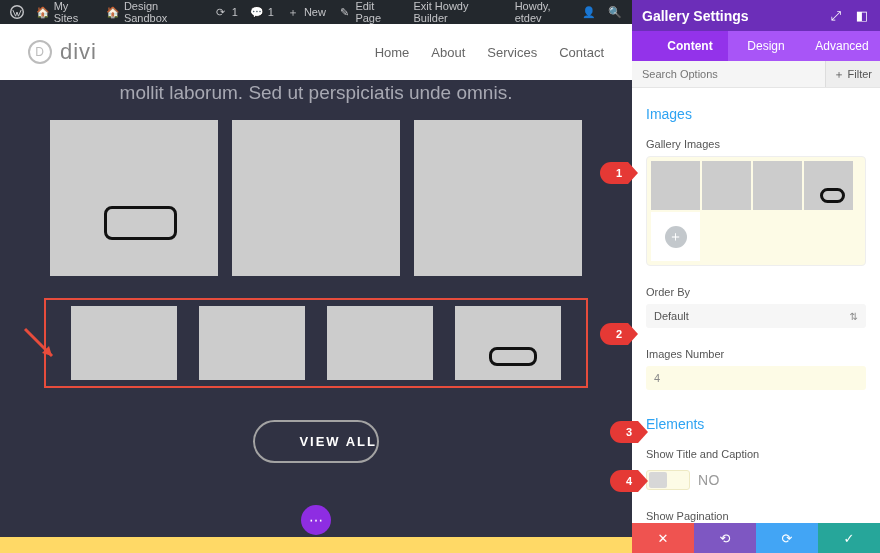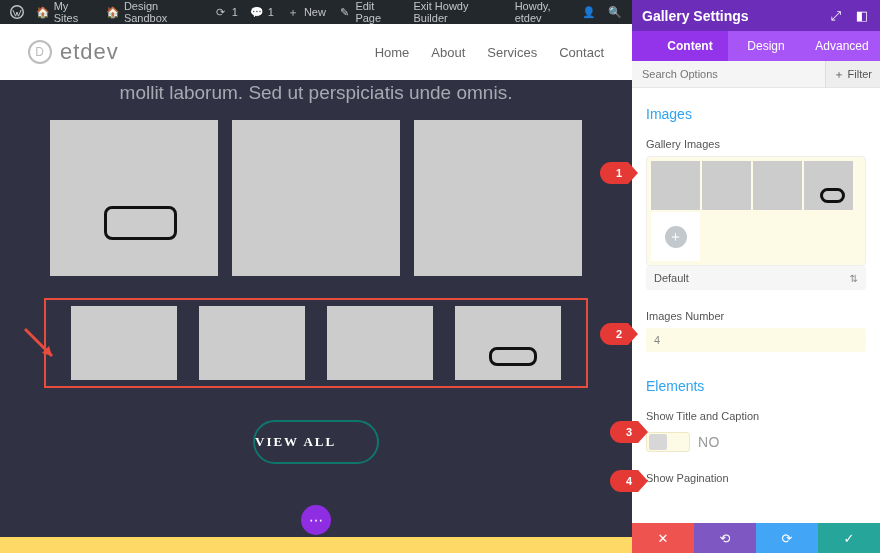--- a/index.html
+++ b/index.html
@@ -22,21 +22,21 @@
 .siteheader nav span { cursor: pointer; }
 
 
 .content { background: #303243; color: #fff; height: calc(553px - 24px - 56px - 16px); padding: 0 44px 20px 44px; overflow: hidden; position: relative; }
 .footer-yellow { height: 16px; background: #ffd966; width: 632px; }
 .content .caption { text-align: center; color: #a7a8b2; font-size: 19px; padding: 2px 0 10px 0; }
 .gallery-main { display: flex; gap: 14px; justify-content: center; margin-top: 6px; }
 .gallery-main .tile { width: 168px; height: 156px; background: #ccc; }
 .thumbs-wrap { border: 2px solid #e74c3c; margin-top: 22px; padding: 6px; display: flex; gap: 22px; justify-content: center; }
 .thumbs-wrap .thumb { width: 106px; height: 74px; background: #ccc; }
-.viewall { margin: 32px auto 0 auto; display: block; width: 126px; text-align: left; padding: 12px 0; border: 2px solid #0f766e; border-radius: 24px; font-size: 13px; letter-spacing: 2px; font-weight: 600; cursor: pointer; color: #fff; background: transparent; font-family: Liberation Serif, serif; }
+.viewall { margin: 32px auto 0 auto; display: block; width: 126px; text-align: right; padding: 12px 0; border: 2px solid #a3a3a3; border-radius: 24px; font-size: 13px; letter-spacing: 2px; font-weight: 600; cursor: pointer; color: #fff; background: transparent; }
 .fab { position: absolute; bottom: 2px; left: 50%; transform: translateX(-50%); width: 30px; height: 30px; background: #8e2de2; border-radius: 50%; display: flex; align-items: center; justify-content: center; color: #fff; font-size: 14px; cursor: pointer; }
 
 
 .red-arrow { position: absolute; left: 22px; top: 246px; width: 40px; height: 40px; }
 
 
 .panel-header { background: #6c2eb9; color: #fff; height: 31px; display: flex; align-items: center; justify-content: space-between; padding: 0 10px; gap: 36px; }
 .panel-header h3 { font-size: 14px; font-weight: 600; }
 .panel-header .tools { display: flex; gap: 10px; }
 .panel-header .tools span { width: 16px; height: 16px; cursor: pointer; display: inline-flex; align-items: center; justify-content: center; font-size: 13px; }
@@ -140,21 +140,21 @@
           </span>
         <span class="ab-item">
             <span class="ico">🔍</span>
           </span>
       </div>
     </div>
 
     <div class="siteheader">
       <div class="logo">
         <span class="circ">D</span>
-        <span>etdev</span>
+        <span>divi</span>
       </div>
       <nav>
         <span>Home</span>
         <span>About</span>
         <span>Services</span>
         <span>Contact</span>
       </nav>
     </div>
 
     <div class="content">
@@ -219,20 +219,21 @@
       <div class="gal-images">
         <div class="gi ph-bag"></div>
         <div class="gi ph-plant"></div>
         <div class="gi ph-head"></div>
         <div class="gi ph-glasses"></div>
         <div class="add">
             <div class="btn">＋</div>
           </div>
       </div>
 
+      <div class="field-label" style="margin-top:14px">Order By</div>
       <div class="select">
         <span>Default</span>
         <span class="car">⇅</span>
       </div>
 
       <div class="field-label" style="margin-top:14px">Images Number</div>
       <div class="input-wrap">
         <input value="4" style="">
       </div>
 

